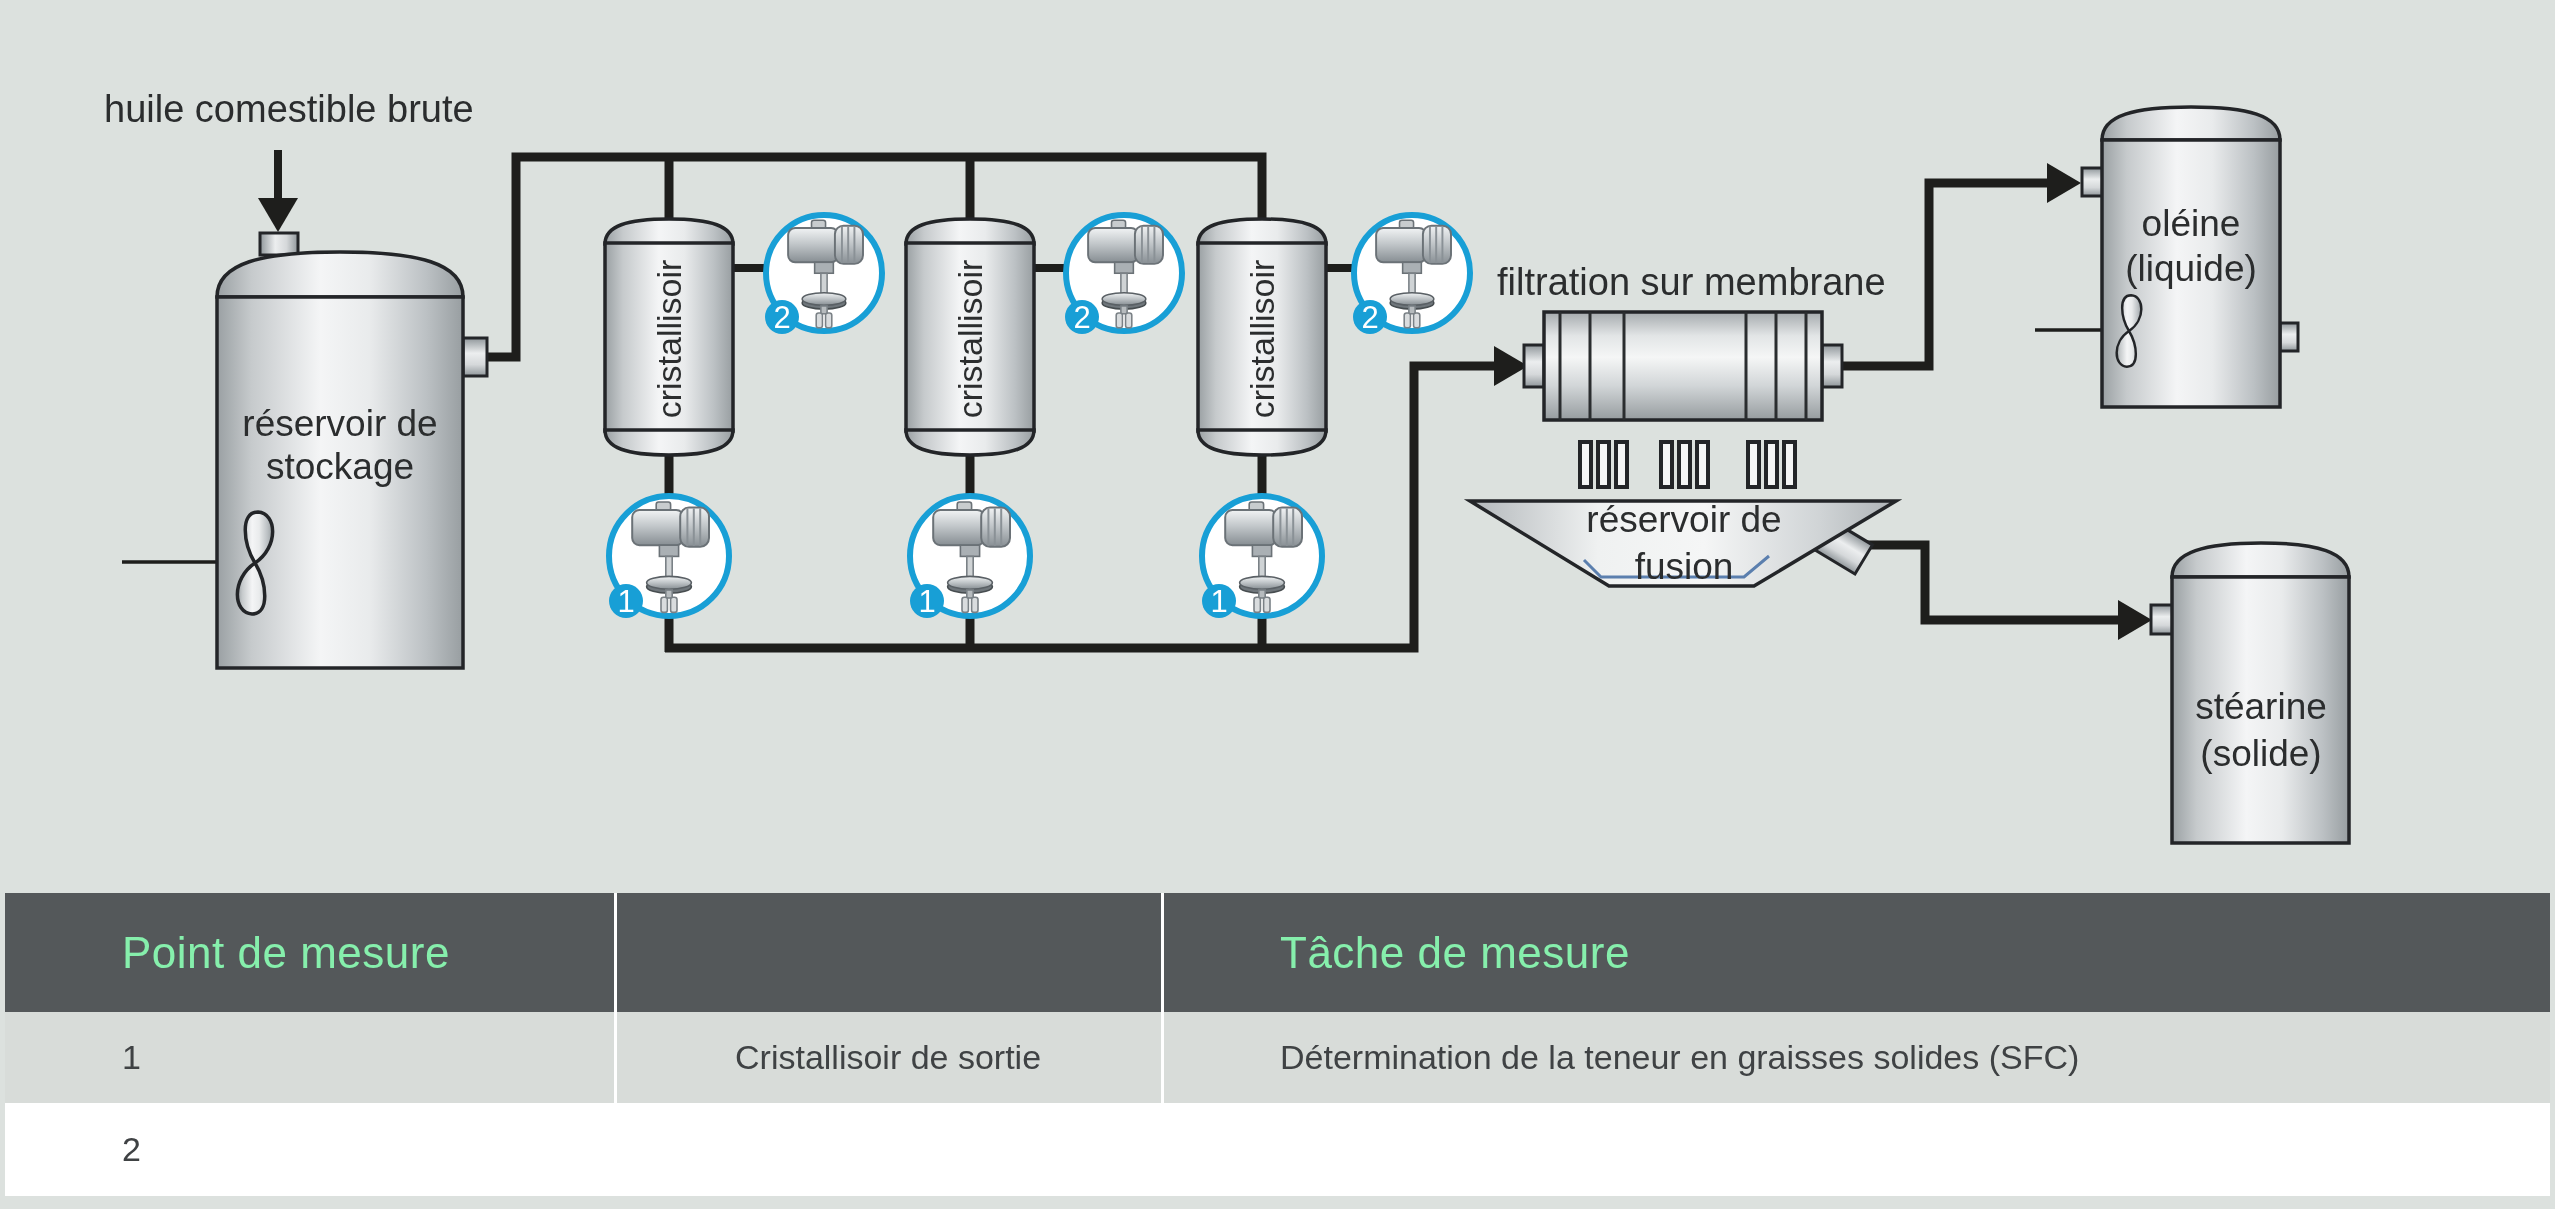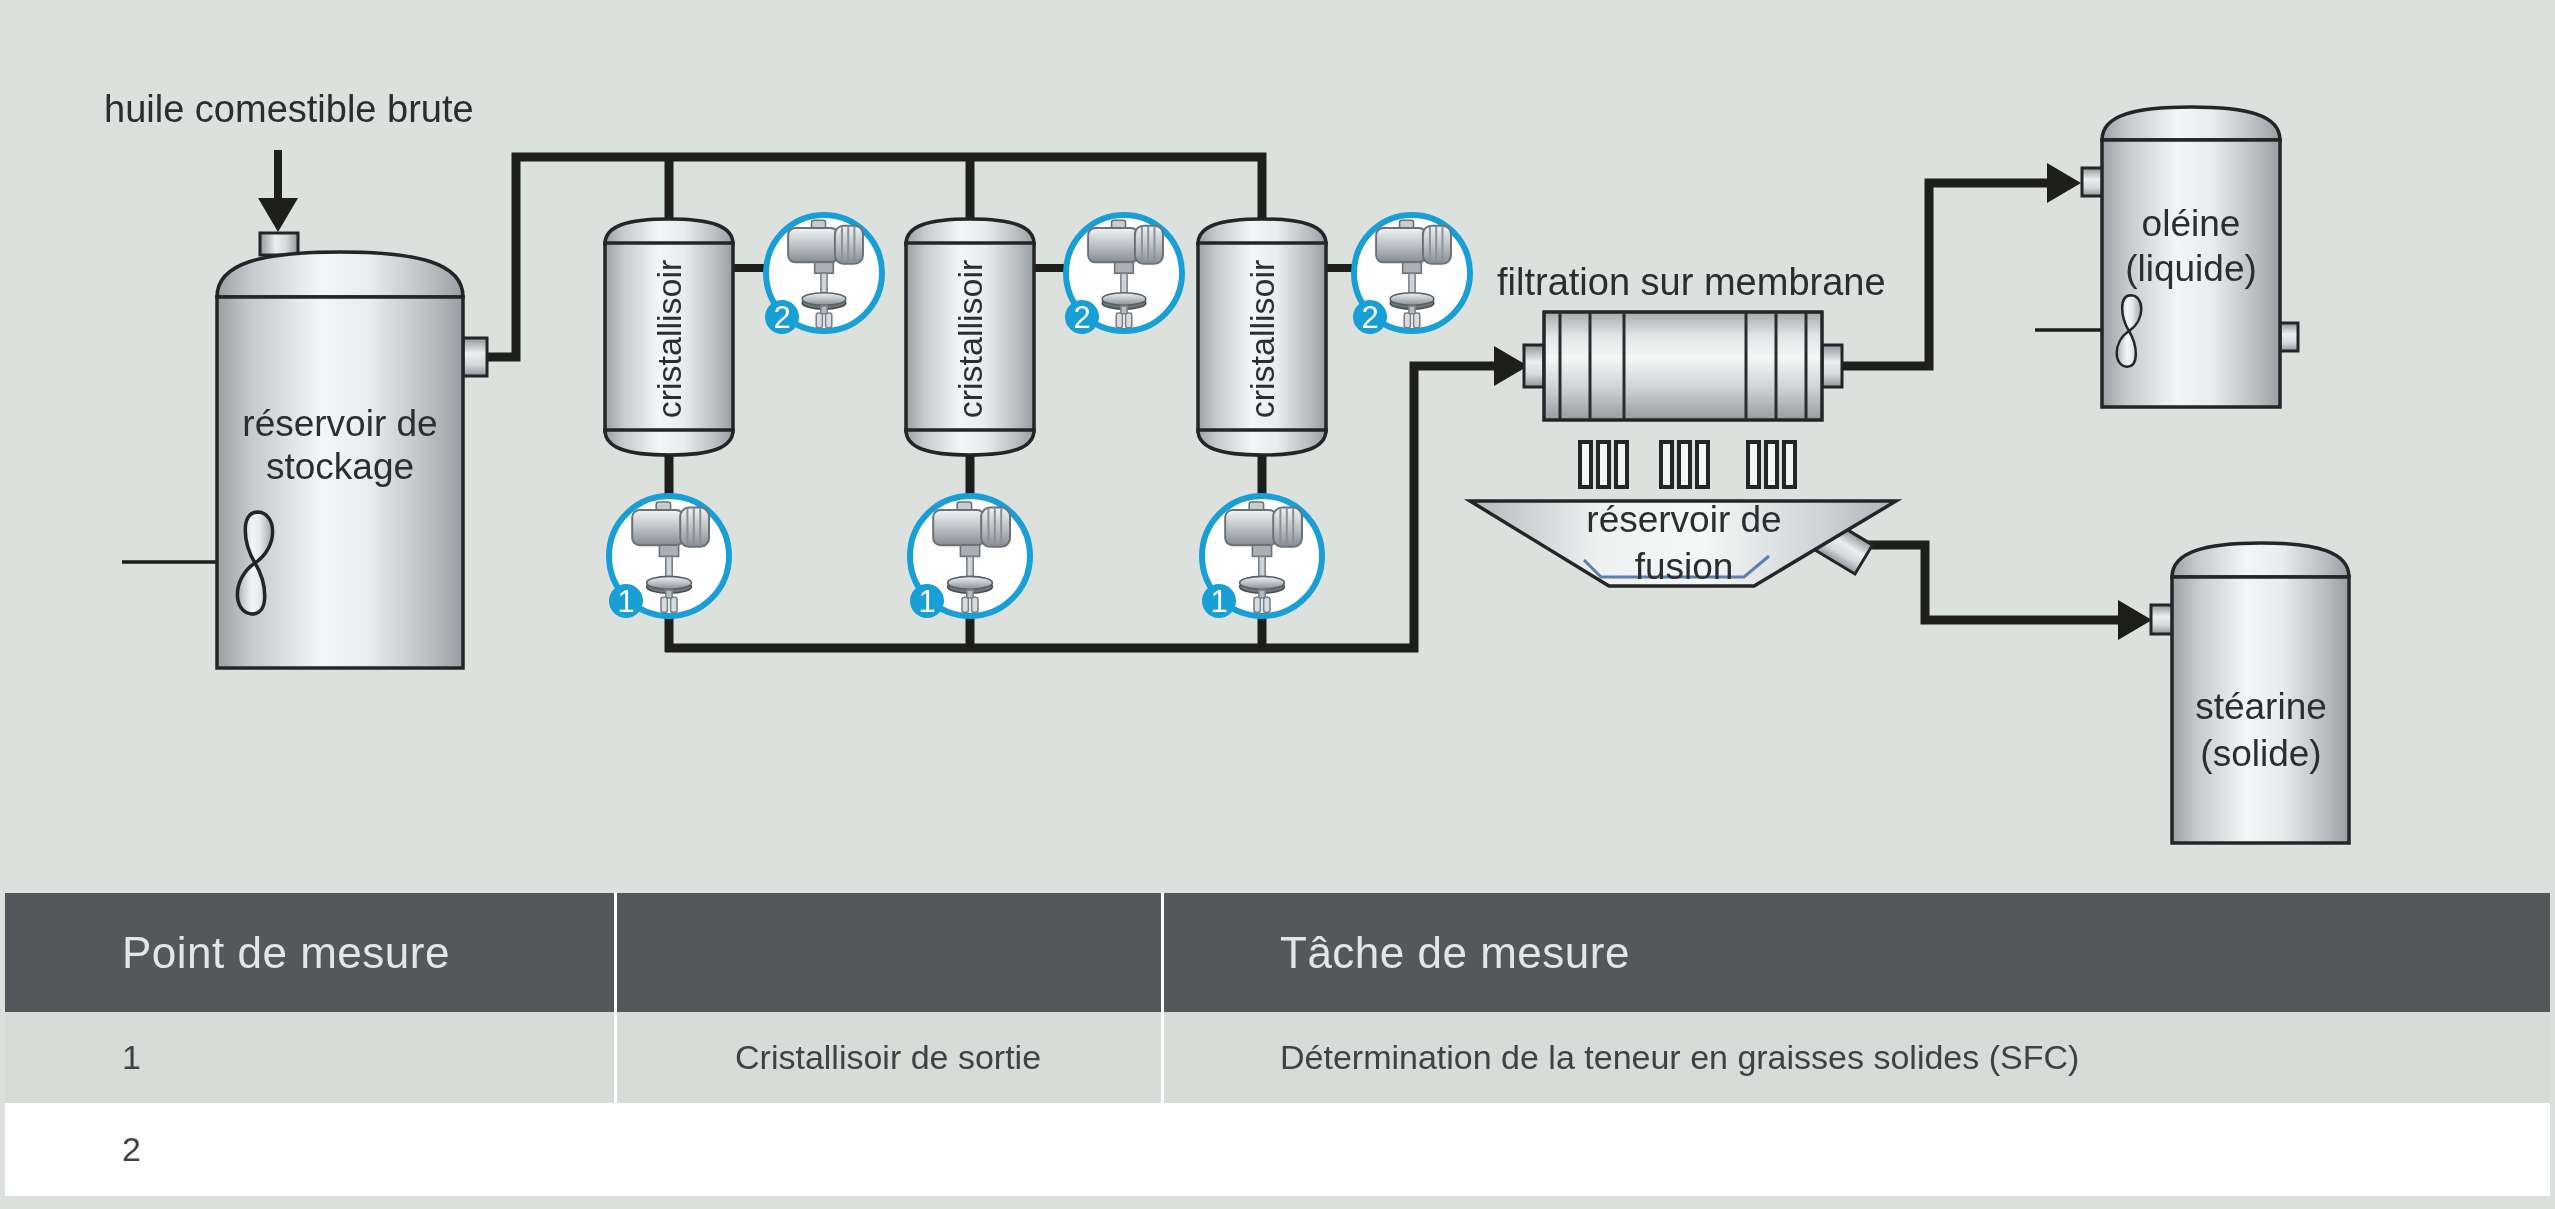--- a/index.html
+++ b/index.html
@@ -10,21 +10,21 @@
   .diagram-svg{position:absolute;left:0;top:0;}
   
   .m-table{position:absolute;left:5px;top:893px;width:2545px;height:303px;}
   .t-header{position:absolute;left:0;top:0;width:100%;height:119px;background:#54585a;}
   .t-row1{position:absolute;left:0;top:119px;width:100%;height:91px;background:#d8dcd9;}
   .t-row2{position:absolute;left:0;top:210px;width:100%;height:93px;background:#ffffff;}
   .t-sep{position:absolute;top:0;width:3px;height:303px;background:#ffffff;}
   .sep1{left:609px;} .sep2{left:1156px;}
   .t-cell{position:absolute;top:0;height:100%;display:flex;align-items:center;
           white-space:nowrap;color:#3f4244;font-size:34px;}
-  .t-header .t-cell{color:#e5e5e5;font-size:44px;letter-spacing:0.5px;}
+  .t-header .t-cell{color:#86efac;font-size:44px;letter-spacing:0.5px;}
   .c1{left:117px;} .c2{left:730px;} .c3{left:1275px;}
   .bottom-strip{position:absolute;left:0;top:1196px;width:2555px;height:13px;background:#dce1de;}
   text{font-family:"Liberation Sans",sans-serif;}
 </style>
 </head>
 <body>
 
 <div class="canvas">
 
 <svg class="diagram-svg" width="2555" height="893" viewBox="0 0 2555 893">

